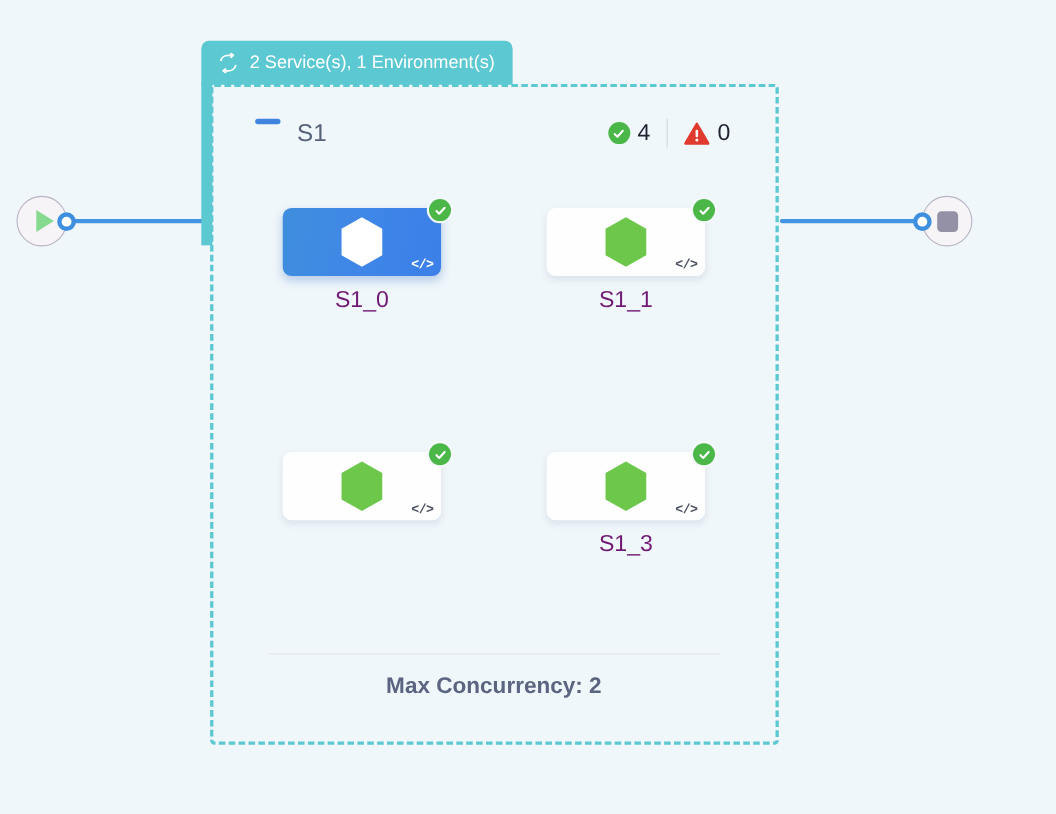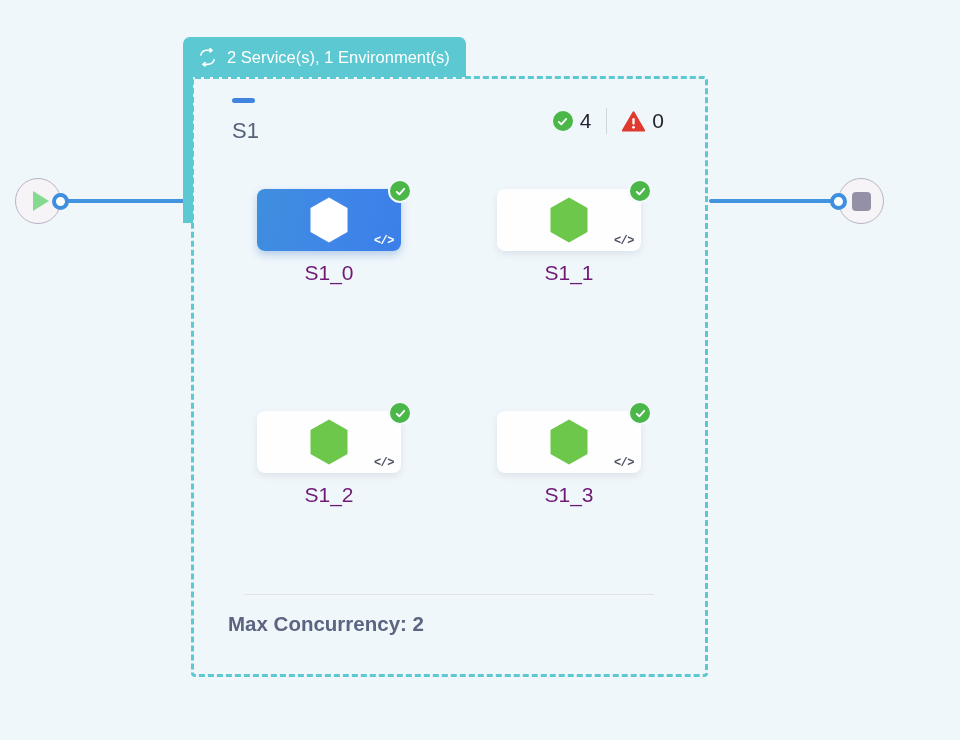--- a/index.html
+++ b/index.html
@@ -119,21 +119,20 @@
     top: 104px;
     width: 432px;
     height: 34px;
     display: flex;
     align-items: center;
     justify-content: space-between;
   }
   .group-header-left {
     display: flex;
     gap: 15px;
-    flex-direction: column;
   }
   .collapse-icon {
     width: 23px;
     height: 5px;
     border-radius: 3px;
     background: #4084e0;
     display: block;
   }
   .group-title {
     font-size: 22px;
@@ -246,24 +245,24 @@
   .group-divider {
     position: absolute;
     left: 244px;
     top: 594px;
     width: 410px;
     height: 1px;
     background: #dfe4ea;
   }
   .concurrency {
     position: absolute;
-    left: 228px;
+    left: 244px;
     top: 612px;
     width: 410px;
-    text-align: left;
+    text-align: center;
     font-size: 20.5px;
     font-weight: bold;
     color: #5b6480;
   }
 </style>
 </head>
 <body>
 
 <div class="canvas">
 
@@ -367,21 +366,20 @@
           <path d="M16.6 27.6 a4.6 4.6 0 1 1 4.6-4.6 a4.6 4.6 0 1 0 4.6-4.6 a4.6 4.6 0 1 1 -4.6 4.6 a4.6 4.6 0 1 0 -4.6 4.6 Z" fill="#ffffff"></path>
         </svg>
       </div>
       <span class="badge">
         <svg width="13" height="13" viewBox="0 0 14 14">
           <path d="M3 7.4 L5.7 10 L11 4.2" stroke="#ffffff" stroke-width="2.1" fill="none" stroke-linecap="round" stroke-linejoin="round"></path>
         </svg>
       </span>
       <span class="code-icon on-light">&lt;/&gt;</span>
     </div>
-    <div class="node-label">S1_2</div>
   </div>
 
   <div class="node" id="node-s1_3">
     <div class="node-card unselected">
       <div class="node-logo">
         <svg width="44" height="48" viewBox="0 0 44 48">
           <path d="M22 1.5 L40.5 12 L40.5 36 L22 46.5 L3.5 36 L3.5 12 Z" fill="#6cc74a"></path>
           <path d="M16.6 27.6 a4.6 4.6 0 1 1 4.6-4.6 a4.6 4.6 0 1 0 4.6-4.6 a4.6 4.6 0 1 1 -4.6 4.6 a4.6 4.6 0 1 0 -4.6 4.6 Z" fill="#ffffff"></path>
         </svg>
       </div>

